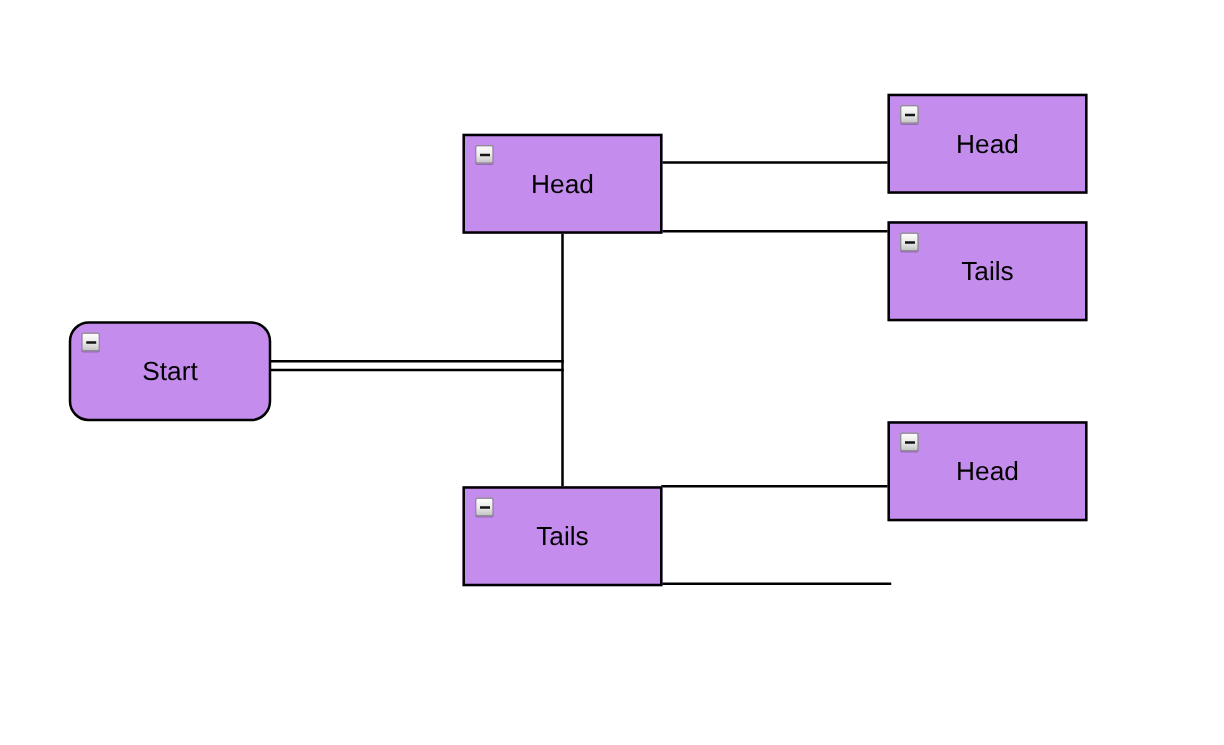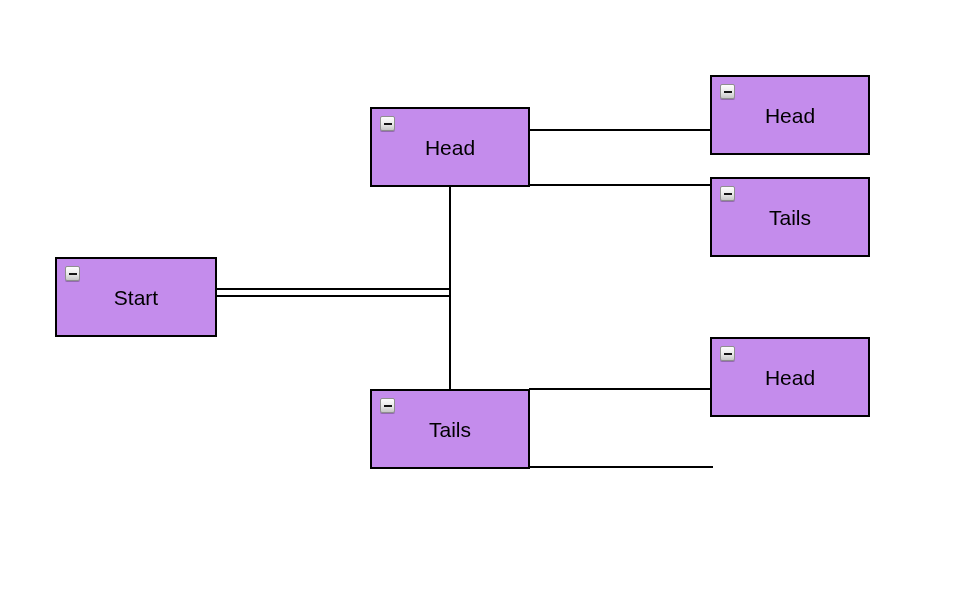--- a/index.html
+++ b/index.html
@@ -70,21 +70,21 @@
 <body>
 
 <div id="canvas" style="width: 979px; height: 596px; background: rgb(255, 255, 255);">
 
 <div class="conn double-h" style="left: 216px; top: 288px; width: 235px; border-top-color: rgb(0, 0, 0); border-bottom-color: rgb(0, 0, 0);"></div>
     <div class="conn v" style="left: 449px; top: 186px; height: 204px;"></div>
     <div class="conn h" style="left: 529px; top: 129px; width: 182px; background: rgb(0, 0, 0);"></div>
     <div class="conn h" style="left: 529px; top: 184px; width: 182px; background: rgb(0, 0, 0);"></div>
     <div class="conn h" style="left: 529px; top: 388px; width: 182px; background: rgb(0, 0, 0);"></div>
     <div class="conn h" style="left: 529px; top: 466px; width: 184px; background: rgb(0, 0, 0);"></div>
-    <div class="node" style="left: 55px; top: 257px; width: 162px; height: 80px; background: rgb(196, 140, 236); border-color: rgb(0, 0, 0);">
+    <div class="node" style="left: 55px; top: 257px; width: 162px; height: 80px; background: rgb(196, 140, 236); border-color: rgb(0, 0, 0); border-radius: 16px;">
       <button class="collapse-btn">
         <span class="minus-glyph"></span>
       </button>
       <span class="node-label">Start</span>
     </div>
     <div class="node" style="left: 370px; top: 107px; width: 160px; height: 80px; background: rgb(196, 140, 236); border-color: rgb(0, 0, 0);">
       <button class="collapse-btn">
         <span class="minus-glyph"></span>
       </button>
       <span class="node-label">Head</span>

